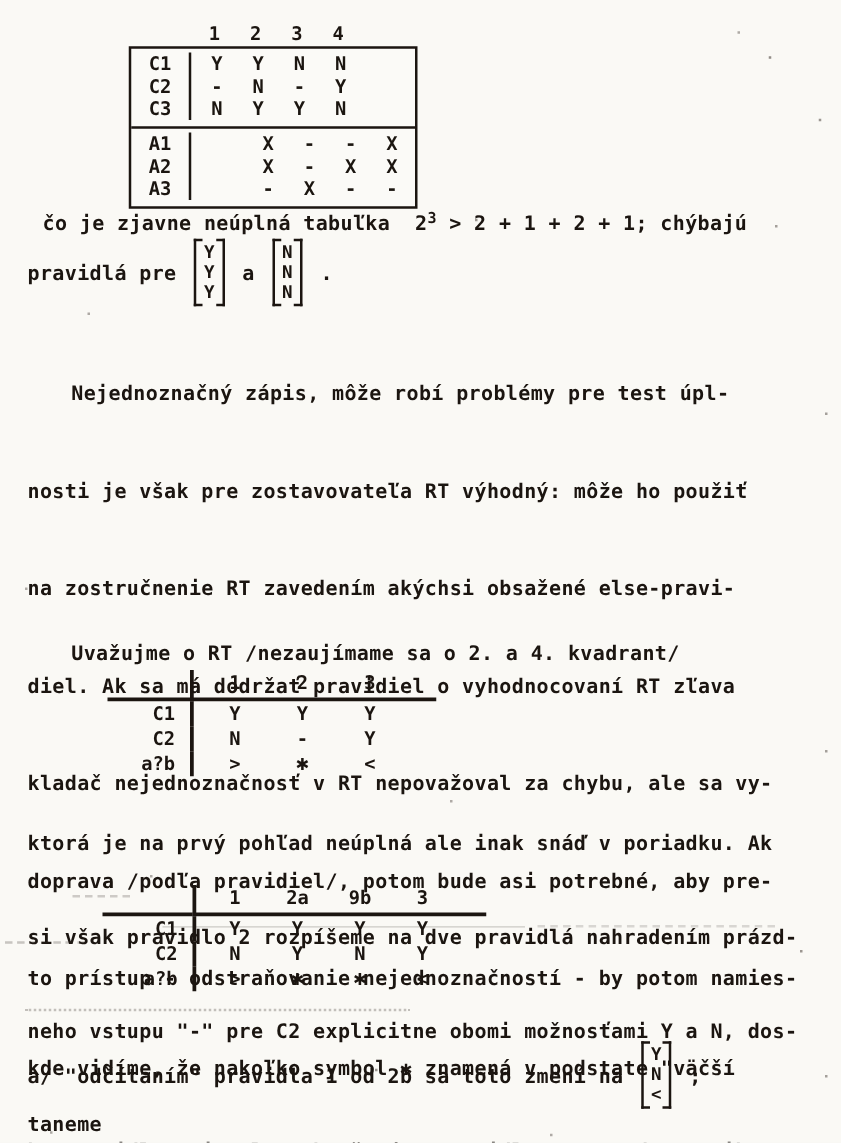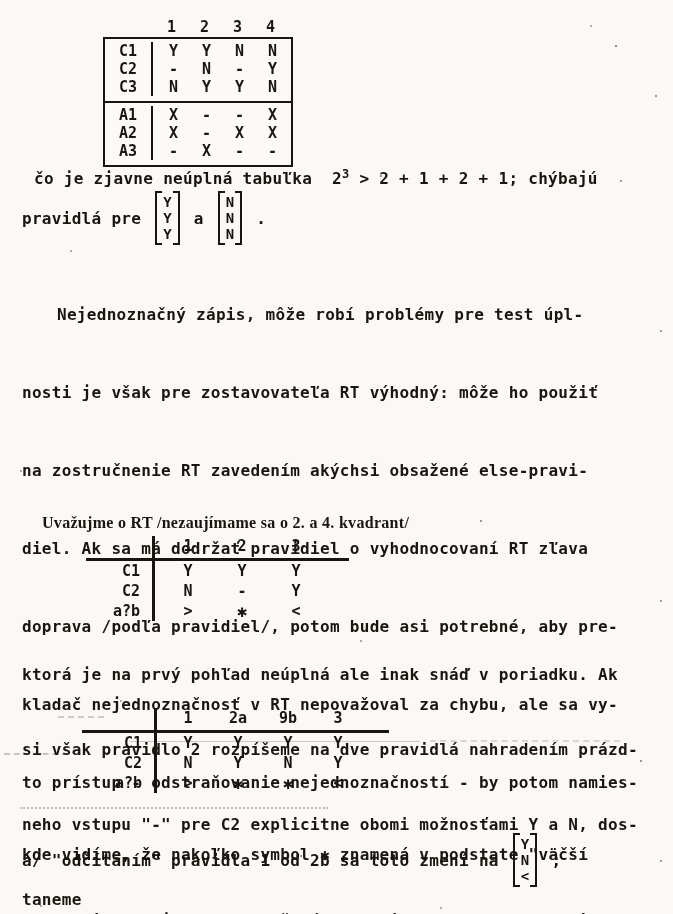--- a/index.html
+++ b/index.html
@@ -19,21 +19,21 @@
     font-size:16px;letter-spacing:0.3px;line-height:26px;
     white-space:pre;
   }
 
   
   .t1{position:absolute;left:103px;top:18px;font-size:15px;}
   .t1-headers{display:flex;margin-left:52px;height:19px;}
   .t1-h{width:33px;text-align:center;line-height:19px;}
   .t1-box{border:2px solid #1b1510;display:inline-block;background:rgba(255,255,255,0.25);}
   .t1-sec{display:flex;padding:3px 0 5px 0;}
-  .t1-sec + .t1-sec{border-top:2px solid #1b1510;}
+  .t1-sec + .t1-sec{border-top:2px solid #1b1510;gap:41px;}
   .t1-labels{width:46px;border-right:2px solid #1b1510;display:flex;flex-direction:column;}
   .t1-labels span{text-align:center;line-height:18px;}
   .t1-vals{display:flex;flex-direction:column;padding:0 2px 0 4px;}
   .t1-row{display:flex;}
   .t1-cell{width:33px;text-align:center;line-height:18px;}
 
   
   .ot{position:absolute;display:grid;font-size:15px;}
   .ot2{left:86px;top:536px;grid-template-columns:66px auto;}
   .ot3{left:82px;top:708px;grid-template-columns:72px auto;}
@@ -157,28 +157,28 @@
       <span>N</span>
     </span>
     <span> .</span>
   </div>
 
   <div class="tline" style="top:250px;">
     <div class="indent">Nejednoznačný zápis, môže robí problémy pre test úpl-</div>
     <div>nosti je však pre zostavovateľa RT výhodný: môže ho použiť</div>
     <div>na zostručnenie RT zavedením akýchsi obsažené else-pravi-</div>
     <div>diel. Ak sa má dodržať pravidiel o vyhodnocovaní RT zľava</div>
+    <div>kladač nejednoznačnosť v RT nepovažoval za chybu, ale sa vy-</div>
     <div>doprava /podľa pravidiel/, potom bude asi potrebné, aby pre-</div>
-    <div>kladač nejednoznačnosť v RT nepovažoval za chybu, ale sa vy-</div>
     <div>to prístup - odstraňovanie nejednoznačností - by potom namies-</div>
     
     
   </div>
 
-  <div class="tline" style="left:42px;top:510px;font-family:Liberation Serif, serif;">Uvažujme o RT /nezaujímame sa o 2. a 4. kvadrant/</div>
+  <div class="tline" style="left:57px;top:510px;">Uvažujme o RT /nezaujímame sa o 2. a 4. kvadrant/</div>
 
   <section class="ot ot2">
     <div class="ot-l ot-hd"></div>
     <div class="ot-v ot-hd">
       <span class="ot-c">1</span>
       <span class="ot-c">2</span>
       <span class="ot-c">3</span>
     </div>
     <div class="ot-l">C1</div>
     <div class="ot-v">

